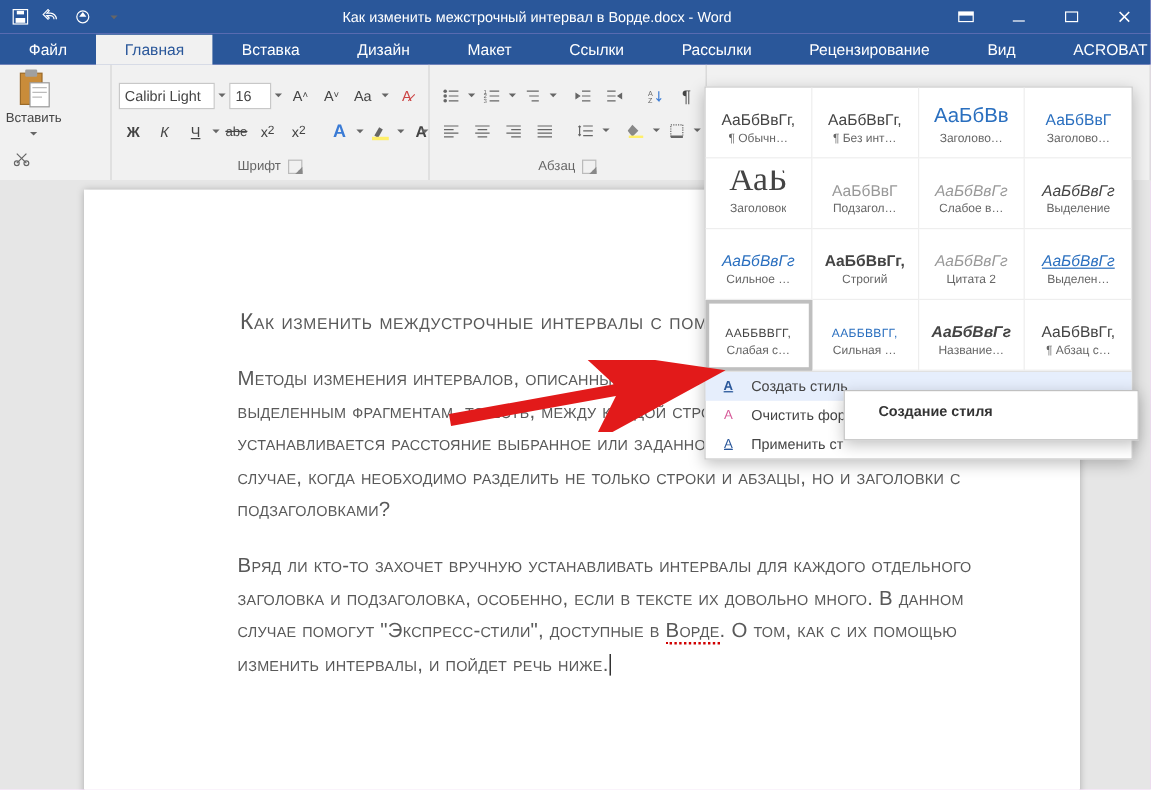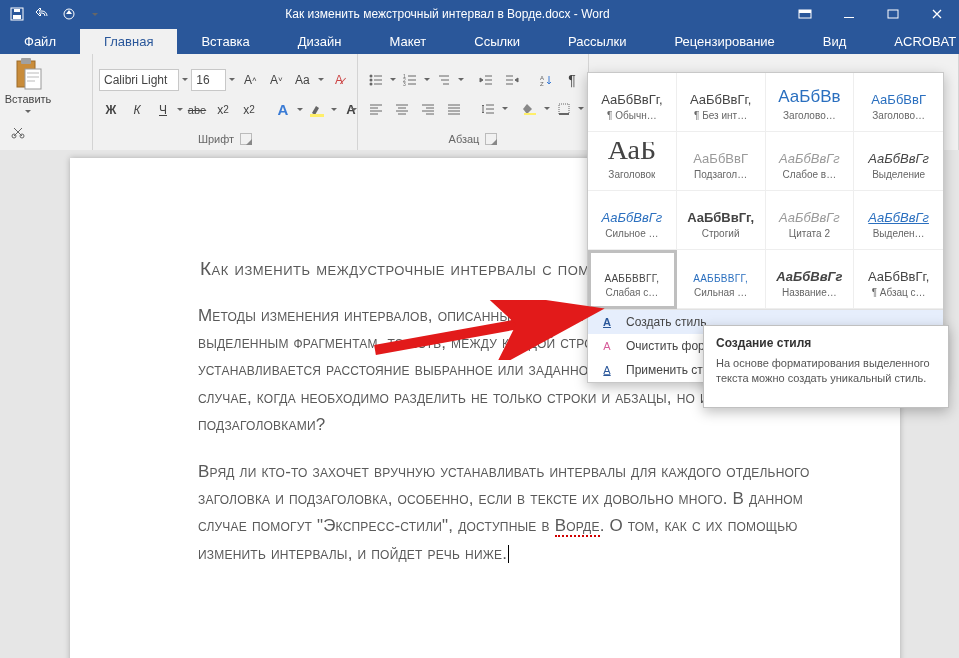--- a/index.html
+++ b/index.html
@@ -67,21 +67,21 @@
   .stprev{font-size:13px;height:24px;display:flex;align-items:flex-end;justify-content:center;width:100%;overflow:hidden;white-space:nowrap}
   .stname{font-size:10px;color:#666;white-space:nowrap;overflow:hidden;text-overflow:ellipsis;max-width:100%;height:14px}
   .stcell.sel{outline:3px solid #bfbfbf;outline-offset:-3px}
   .stmenu{border-top:1px solid #e1e1e1}
   .strow{display:flex;align-items:center;height:24px;padding:0 10px;gap:10px;font-size:12px;color:#444}
   .strow.hov{background:#e6eefc}
   .strow .ico{width:18px;display:flex;justify-content:center;color:#2a579a;font-size:11px}
 
   
   .tip{position:absolute;left:703px;top:325px;width:220px;background:#fff;border:1px solid #c0c0c0;box-shadow:0 4px 12px rgba(0,0,0,.25);padding:10px 12px;font-size:11px;color:#555;z-index:30}
-  .tip h4{margin:0 0 6px;font-size:12px;color:#333;font-weight:600}
+  .tip h4{margin:0 16px 6px;font-size:12px;color:#333;font-weight:600}
   .tip p{margin:0 0 10px;line-height:1.4}
 
   
   .arrow{position:absolute;left:370px;top:300px;z-index:25;pointer-events:none}
 </style>
 </head>
 <body>
 
 <div class="app">
 
@@ -441,21 +441,20 @@
       </div>
       <div class="strow">
         <span class="ico" style="text-decoration:underline">A̲</span>
         <span>Применить ст</span>
       </div>
     </div>
   </div>
 
   <div class="tip">
     <h4>Создание стиля</h4>
-    <p>На основе форматирования выделенного текста можно создать уникальный стиль.</p>
   </div>
 
   <svg class="arrow" width="250" height="60">
     <defs>
         <marker id="ah" markerWidth="12" markerHeight="12" refX="10" refY="4" orient="auto">
           <path d="M0 0l12 4-12 4 3-4z" fill="#e21a1a"></path>
         </marker>
       </defs>
     <line x1="5" y1="50" x2="215" y2="12" stroke="#e21a1a" stroke-width="10" marker-end="url(#ah)"></line>
   </svg>

